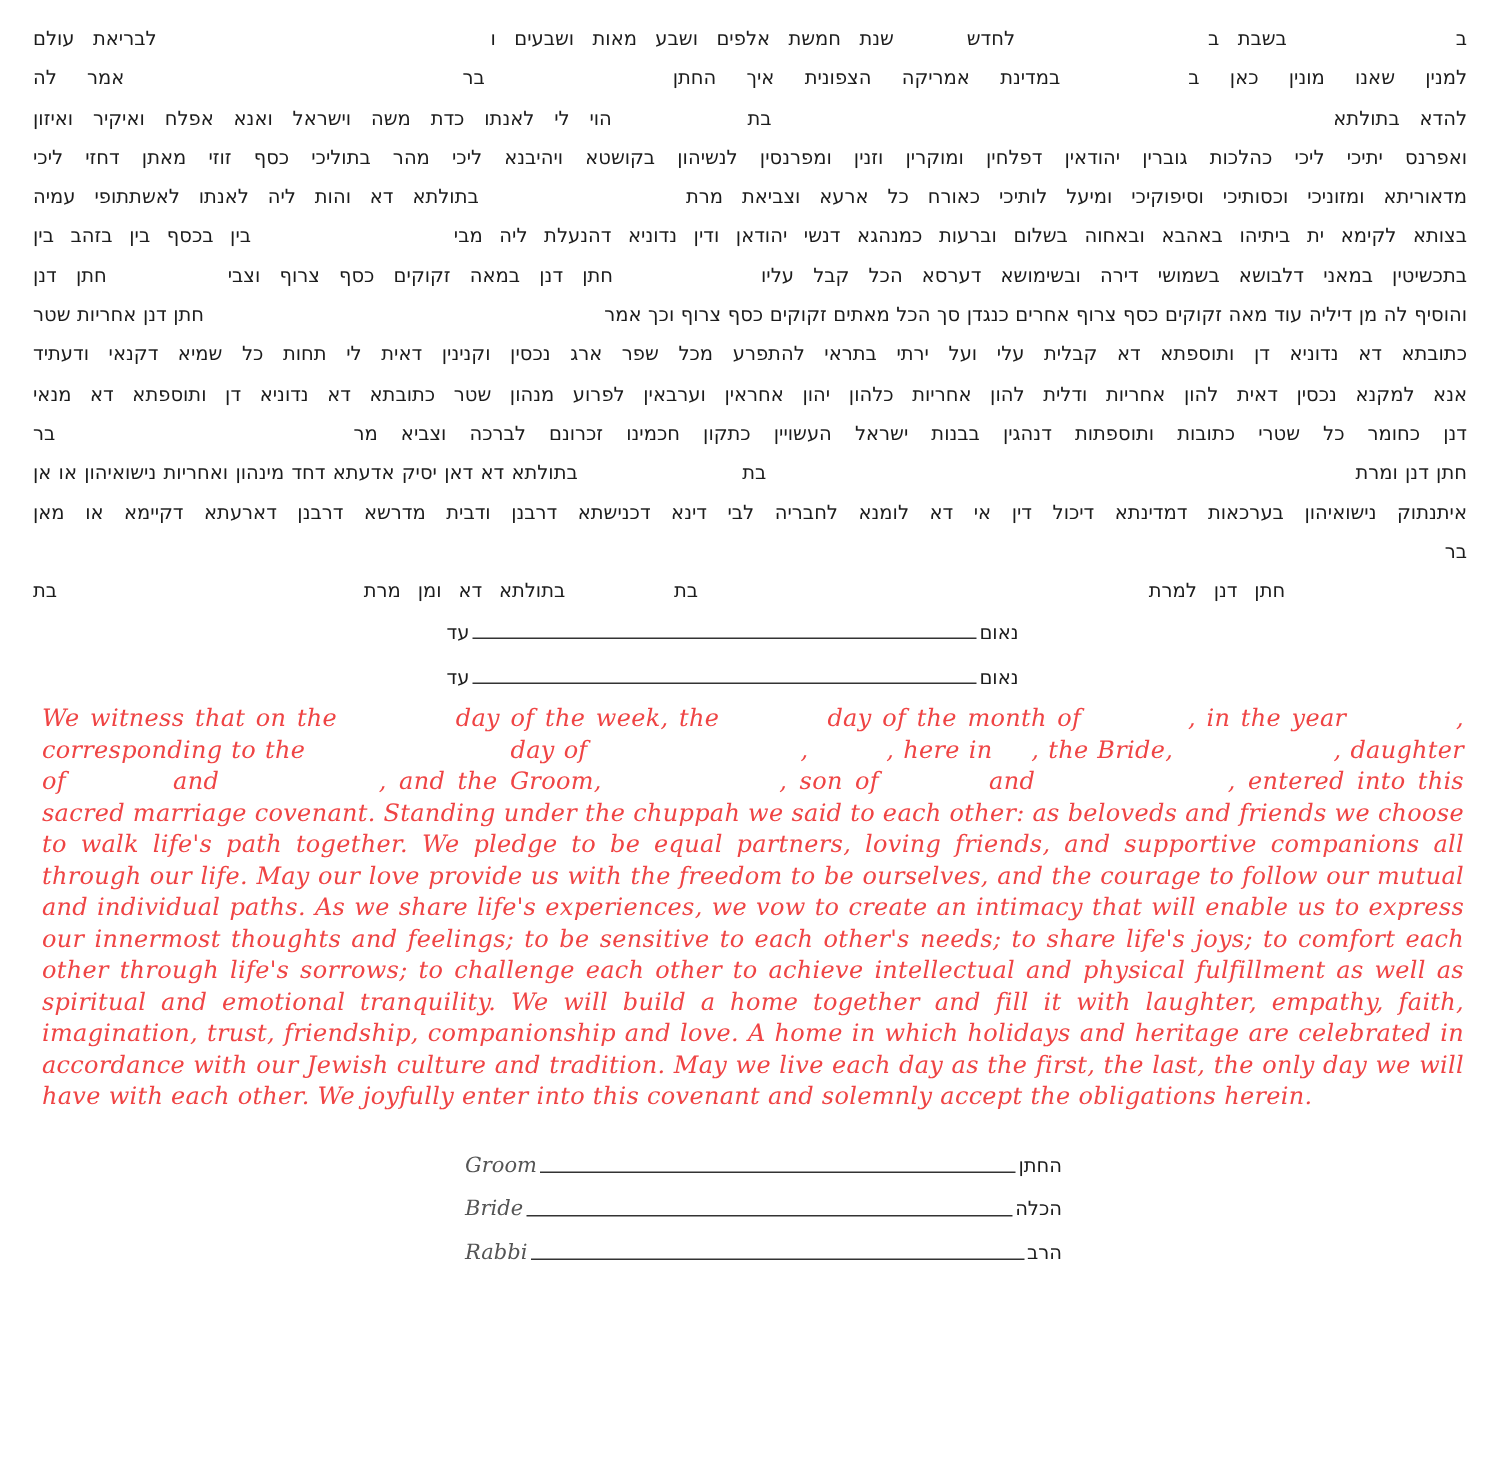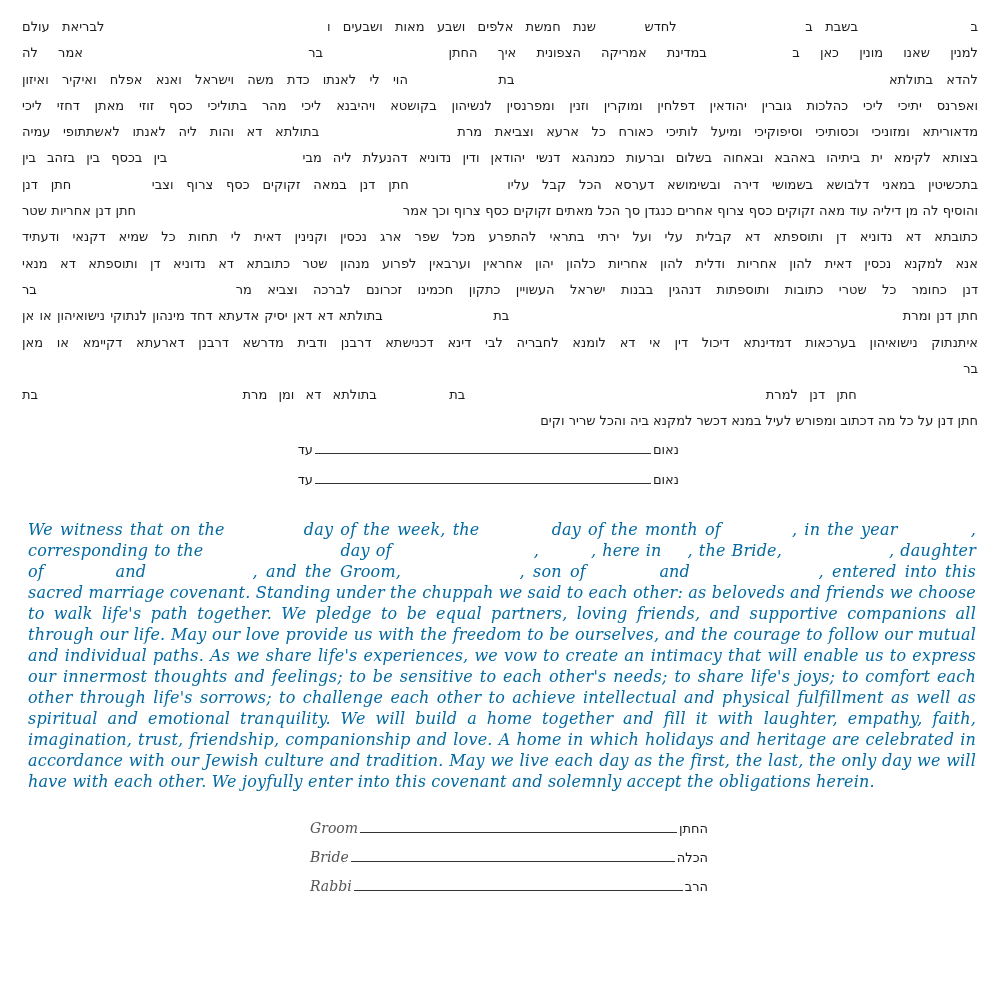--- a/index.html
+++ b/index.html
@@ -29,24 +29,24 @@
     margin-right: 263px; height: 30px; line-height: 30px;
     font-size: 13px; white-space: nowrap;
   }
   .sig-line {
     display: inline-block; width: 336px; height: 14px;
     border-bottom: 1px solid #333; margin: 0 2px;
     vertical-align: baseline;
   }
   
   #english-par {
-    margin-top: 24px; width: 948px; margin-left: 6px;
+    margin-top: 0; width: 948px; margin-left: 6px;
     font-family: "DejaVu Serif", "Liberation Serif", serif;
     font-style: italic; font-size: 16px; line-height: 21px;
-    color: #0369a1; text-align: justify; direction: ltr;
+    color: #ef4444; text-align: justify; direction: ltr;
     letter-spacing: 0.2px;
   }
   #english-par .blank { height: 1px; }
   
   #sig-block { margin-top: 12px; }
   .s-row {
     display: flex; align-items: flex-end;
     width: 398px; margin-left: 288px; height: 29px;
   }
   .s-row .en-label {
@@ -72,25 +72,24 @@
       <div class="h-line just" dir="rtl"><span>למנין שאנו מונין כאן ב</span> <span class="blank" style="width: 45px;"></span> <span>במדינת אמריקה הצפונית איך החתן</span> <span class="blank" style="width: 85px;"></span> <span>בר</span> <span class="blank" style="width: 185px;"></span> <span>אמר לה</span></div>
       <div class="h-line just" dir="rtl"><span>להדא בתולתא</span> <span class="blank" style="width: 348px;"></span> <span>בת</span> <span class="blank" style="width: 64px;"></span> <span>הוי לי לאנתו כדת משה וישראל ואנא אפלח ואיקיר ואיזון</span></div>
       <div class="h-line just" dir="rtl"><span>ואפרנס יתיכי ליכי כהלכות גוברין יהודאין דפלחין ומוקרין וזנין ומפרנסין לנשיהון בקושטא ויהיבנא ליכי מהר בתוליכי כסף זוזי מאתן דחזי ליכי</span></div>
       <div class="h-line just" dir="rtl"><span>מדאוריתא ומזוניכי וכסותיכי וסיפוקיכי ומיעל לותיכי כאורח כל ארעא וצביאת מרת</span> <span class="blank" style="width: 113px;"></span> <span>בתולתא דא והות ליה לאנתו לאשתתופי עמיה</span></div>
       <div class="h-line just" dir="rtl"><span>בצותא לקימא ית ביתיהו באהבא ובאחוה בשלום וברעות כמנהגא דנשי יהודאן ודין נדוניא דהנעלת ליה מבי</span> <span class="blank" style="width: 113px;"></span> <span>בין בכסף בין בזהב בין</span></div>
       <div class="h-line just" dir="rtl"><span>בתכשיטין במאני דלבושא בשמושי דירה ובשימושא דערסא הכל קבל עליו</span> <span class="blank" style="width: 73px;"></span> <span>חתן דנן במאה זקוקים כסף צרוף וצבי</span> <span class="blank" style="width: 55px;"></span> <span>חתן דנן</span></div>
       <div class="h-line just" dir="rtl"><span>והוסיף לה מן דיליה עוד מאה זקוקים כסף צרוף אחרים כנגדן סך הכל מאתים זקוקים כסף צרוף וכך אמר</span> <span class="blank" style="width: 258px;"></span> <span>חתן דנן אחריות שטר</span></div>
       <div class="h-line just" dir="rtl"><span>כתובתא דא נדוניא דן ותוספתא דא קבלית עלי ועל ירתי בתראי להתפרע מכל שפר ארג נכסין וקנינין דאית לי תחות כל שמיא דקנאי ודעתיד</span></div>
       <div class="h-line just" dir="rtl"><span>אנא למקנא נכסין דאית להון אחריות ודלית להון אחריות כלהון יהון אחראין וערבאין לפרוע מנהון שטר כתובתא דא נדוניא דן ותוספתא דא מנאי</span></div>
       <div class="h-line just" dir="rtl"><span>דנן כחומר כל שטרי כתובות ותוספתות דנהגין בבנות ישראל העשויין כתקון חכמינו זכרונם לברכה וצביא מר</span> <span class="blank" style="width: 168px;"></span> <span>בר</span></div>
-      <div class="h-line just" dir="rtl"><span>חתן דנן ומרת</span> <span class="blank" style="width: 383px;"></span> <span>בת</span> <span class="blank" style="width: 100px;"></span> <span>בתולתא דא דאן יסיק אדעתא דחד מינהון לנתוקי נישואיהון או אן</span></div>
+      <div class="h-line just" dir="rtl"><span>חתן דנן ומרת</span> <span class="blank" style="width: 383px;"></span> <span>בת</span> <span class="blank" style="width: 100px;"></span> <span>בתולתא דא דאן יסיק אדעתא דחד מינהון ואחריות נישואיהון או אן</span></div>
       <div class="h-line just" dir="rtl"><span>איתנתוק נישואיהון בערכאות דמדינתא דיכול דין אי דא לומנא לחבריה לבי דינא דכנישתא דרבנן ודבית מדרשא דרבנן דארעתא דקיימא או מאן</span></div>
       <div class="h-line" dir="rtl"><span>בר</span></div>
       <div class="h-line just" dir="rtl"><span class="blank" style="width: 110px;"></span> <span>חתן דנן למרת</span> <span class="blank" style="width: 278px;"></span> <span>בת</span> <span class="blank" style="width: 50px;"></span> <span>בתולתא דא ומן מרת</span> <span class="blank" style="width: 182px;"></span> <span>בת</span></div>
-      <div class="h-line" dir="rtl"><span>חתן דנן על כל מה דכתוב ומפורש לעיל במנא דכשר למקנא ביה והכל שריר וקים</span></div>
     </div>
   <div id="witness-block">
       <div class="w-row"><span>נאום</span><span class="sig-line"></span><span>עד</span></div>
       <div class="w-row"><span>נאום</span><span class="sig-line"></span><span>עד</span></div>
     </div>
   <p id="english-par"><span>We witness that on the</span> <span class="blank" style="width: 65px;"></span> <span>day of the week, the</span> <span class="blank" style="width: 58px;"></span> <span>day of the month of</span> <span class="blank" style="width: 57px;"></span> <span>, in the year</span> <span class="blank" style="width: 59px;"></span> <span>, corresponding to the</span> <span class="blank" style="width: 125px;"></span> <span>day of</span> <span class="blank" style="width: 130px;"></span> <span>,</span> <span class="blank" style="width: 40px;"></span> <span>, here in</span> <span class="blank" style="width: 14px;"></span> <span>, the Bride,</span> <span class="blank" style="width: 95px;"></span> <span>, daughter of</span> <span class="blank" style="width: 55px;"></span> <span>and</span> <span class="blank" style="width: 90px;"></span> <span>, and the Groom,</span> <span class="blank" style="width: 102px;"></span> <span>, son of</span> <span class="blank" style="width: 57px;"></span> <span>and</span> <span class="blank" style="width: 112px;"></span> <span>, entered into this sacred marriage covenant.  Standing under the chuppah we said to each other:  as beloveds and friends we choose to walk life's path together.  We pledge to be equal partners, loving friends, and supportive companions all through our life.  May our love provide us with the freedom to be ourselves, and the courage to follow our mutual and individual paths.  As we share life's experiences, we vow to create an intimacy that will enable us to express our innermost thoughts and feelings; to be sensitive to each other's needs; to share life's joys; to comfort each other through life's sorrows; to challenge each other to achieve intellectual and physical fulfillment as well as spiritual and emotional tranquility.   We will build a home together and fill it with laughter, empathy, faith, imagination, trust, friendship, companionship and love.   A home in which holidays and heritage are celebrated in accordance with our Jewish culture and tradition. May we live each day as the first, the last, the only day we will have with each other.   We joyfully enter into this covenant and solemnly accept the obligations herein.</span></p>
   <div id="sig-block">
       <div class="s-row">
         <span class="en-label">Groom</span>
         <span class="line"></span>

